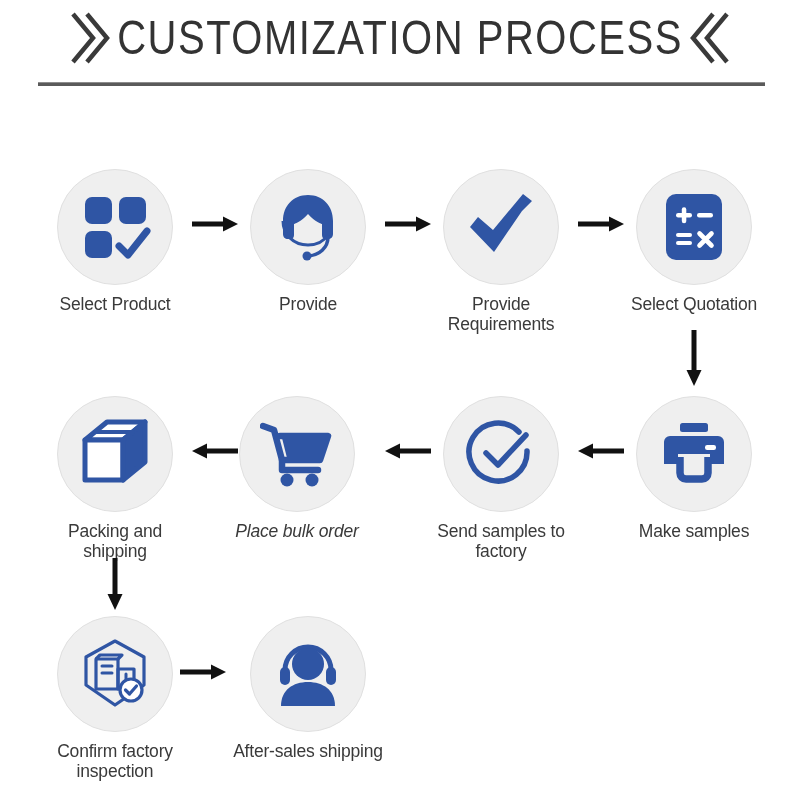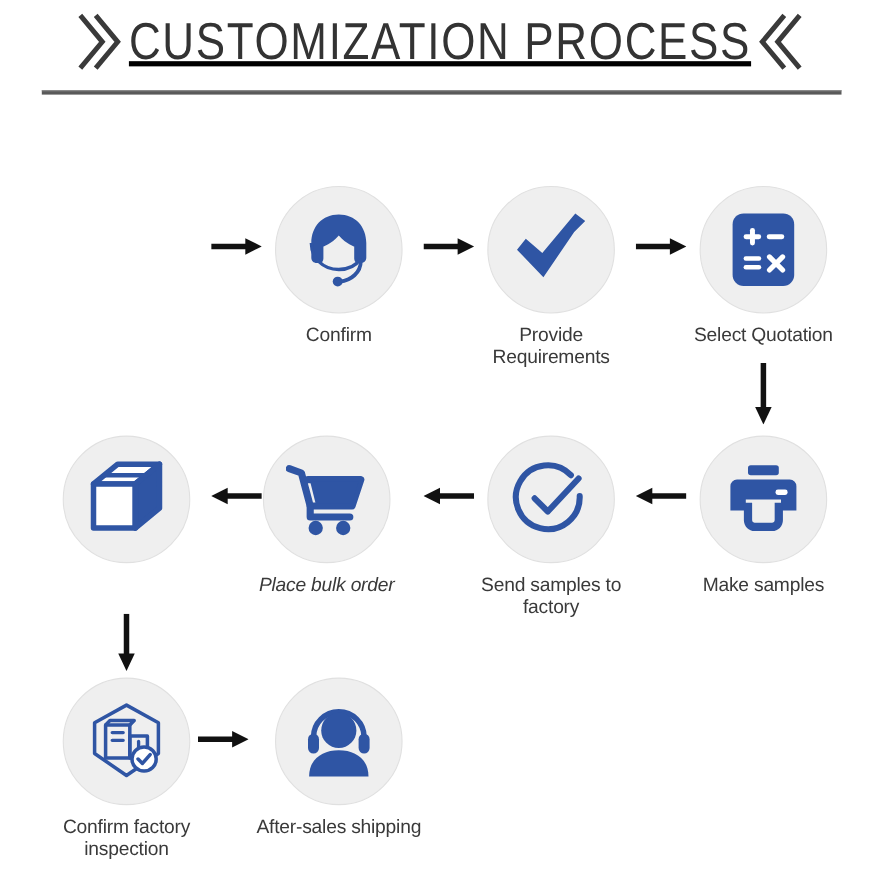--- a/index.html
+++ b/index.html
@@ -21,21 +21,20 @@
     height: 800px;
   }
 
   
   .header {
     position: absolute;
     left: 0;
     top: 8px;
     width: 800px;
     text-align: center;
-    text-decoration: underline;
   }
   .title-row {
     display: flex;
     align-items: center;
     justify-content: center;
     gap: 6px;
     height: 60px;
   }
   .title-text {
     font-family: "Liberation Sans", "DejaVu Sans", sans-serif;
@@ -116,33 +115,44 @@
       <span class="chev">
         <svg width="44" height="56" viewBox="0 0 44 56">
           <path d="M24 4 L4 28 L24 52" fill="none" stroke="#3a3a3a" stroke-width="4.5" stroke-linecap="butt"></path>
           <path d="M38 4 L18 28 L38 52" fill="none" stroke="#3a3a3a" stroke-width="4.5" stroke-linecap="butt"></path>
         </svg>
       </span>
     </div>
     <div class="divider"></div>
   </div>
 
+  <div class="node" style="left:40px; top:169px;">
+    <div class="circle">
+      <svg width="72" height="72" viewBox="0 0 72 72">
+        <rect x="6" y="6" width="27" height="27" rx="7" fill="#2F55A4"></rect>
+        <rect x="40" y="6" width="27" height="27" rx="7" fill="#2F55A4"></rect>
+        <rect x="6" y="40" width="27" height="27" rx="7" fill="#2F55A4"></rect>
+        <path d="M40 55 L49 64 L68 40" fill="none" stroke="#2F55A4" stroke-width="7" stroke-linecap="round" stroke-linejoin="round"></path>
+      </svg>
+    </div>
+    <div class="node-label">Select Product</div>
+  </div>
 
   <div class="node" style="left:233px; top:169px;">
     <div class="circle">
       <svg width="74" height="74" viewBox="0 0 74 74">
         <path d="M37 5 C22 5 12 16 12 31 L12 44 C12 47 14 49 17 49 L20 49 C22 49 23 47 23 45 L23 34
                  C23 34 30 32 37 24 C44 32 51 34 51 34 L51 45 C51 47 52 49 54 49 L57 49
                  C60 49 62 47 62 44 L62 31 C62 16 52 5 37 5 Z" fill="#2F55A4"></path>
         <path d="M12 31 C12 44 22 55 37 55 C46 55 53 51 57 45" fill="none" stroke="#2F55A4" stroke-width="3"></path>
         <path d="M57 47 C57 58 48 65 38 66" fill="none" stroke="#2F55A4" stroke-width="3.5" stroke-linecap="round"></path>
         <circle cx="36" cy="66" r="4.5" fill="#2F55A4"></circle>
       </svg>
     </div>
-    <div class="node-label">Confirm</div>
+    <div class="node-label">Provide</div>
   </div>
 
   <div class="node" style="left:426px; top:169px;">
     <div class="circle">
       <svg width="74" height="74" viewBox="0 0 74 74">
         <path d="M6 37 L14 27 L29 40 L59 4 L68 11 L58 21 L30 62 Z" fill="#2F55A4"></path>
       </svg>
     </div>
     <div class="node-label">Provide Requirements</div>
   </div>
@@ -199,20 +209,21 @@
 
   <div class="node" style="left:40px; top:396px;">
     <div class="circle">
       <svg width="72" height="72" viewBox="0 0 72 72">
         <path d="M6 22 L28 4 L66 4 L44 22 Z" fill="#ffffff" stroke="#2F55A4" stroke-width="5" stroke-linejoin="round"></path>
         <path d="M6 22 L44 22 L44 62 L6 62 Z" fill="#ffffff" stroke="#2F55A4" stroke-width="5" stroke-linejoin="round"></path>
         <path d="M44 22 L66 4 L66 44 L44 62 Z" fill="#2F55A4" stroke="#2F55A4" stroke-width="5" stroke-linejoin="round"></path>
         <path d="M16 14 L54 14" stroke="#2F55A4" stroke-width="4" stroke-linecap="round"></path>
       </svg>
     </div>
+    <div class="node-label">Packing and shipping</div>
   </div>
 
   <div class="node" style="left:40px; top:616px;">
     <div class="circle">
       <svg width="74" height="74" viewBox="0 0 74 74">
         <path d="M37 4 L66 20 L66 48 L37 68 L8 48 L8 20 Z" fill="none" stroke="#2F55A4" stroke-width="3.2" stroke-linejoin="round"></path>
         <path d="M18 22 L40 22 L40 52 L18 52 Z" fill="none" stroke="#2F55A4" stroke-width="3.2" stroke-linejoin="round"></path>
         <path d="M18 22 L22 18 L44 18 L40 22" fill="none" stroke="#2F55A4" stroke-width="3.2" stroke-linejoin="round"></path>
         <path d="M24 29 L34 29 M24 36 L34 36" stroke="#2F55A4" stroke-width="3" stroke-linecap="round"></path>
         <path d="M40 32 L56 32 L56 52 L40 52 Z" fill="none" stroke="#2F55A4" stroke-width="3.2" stroke-linejoin="round"></path>

